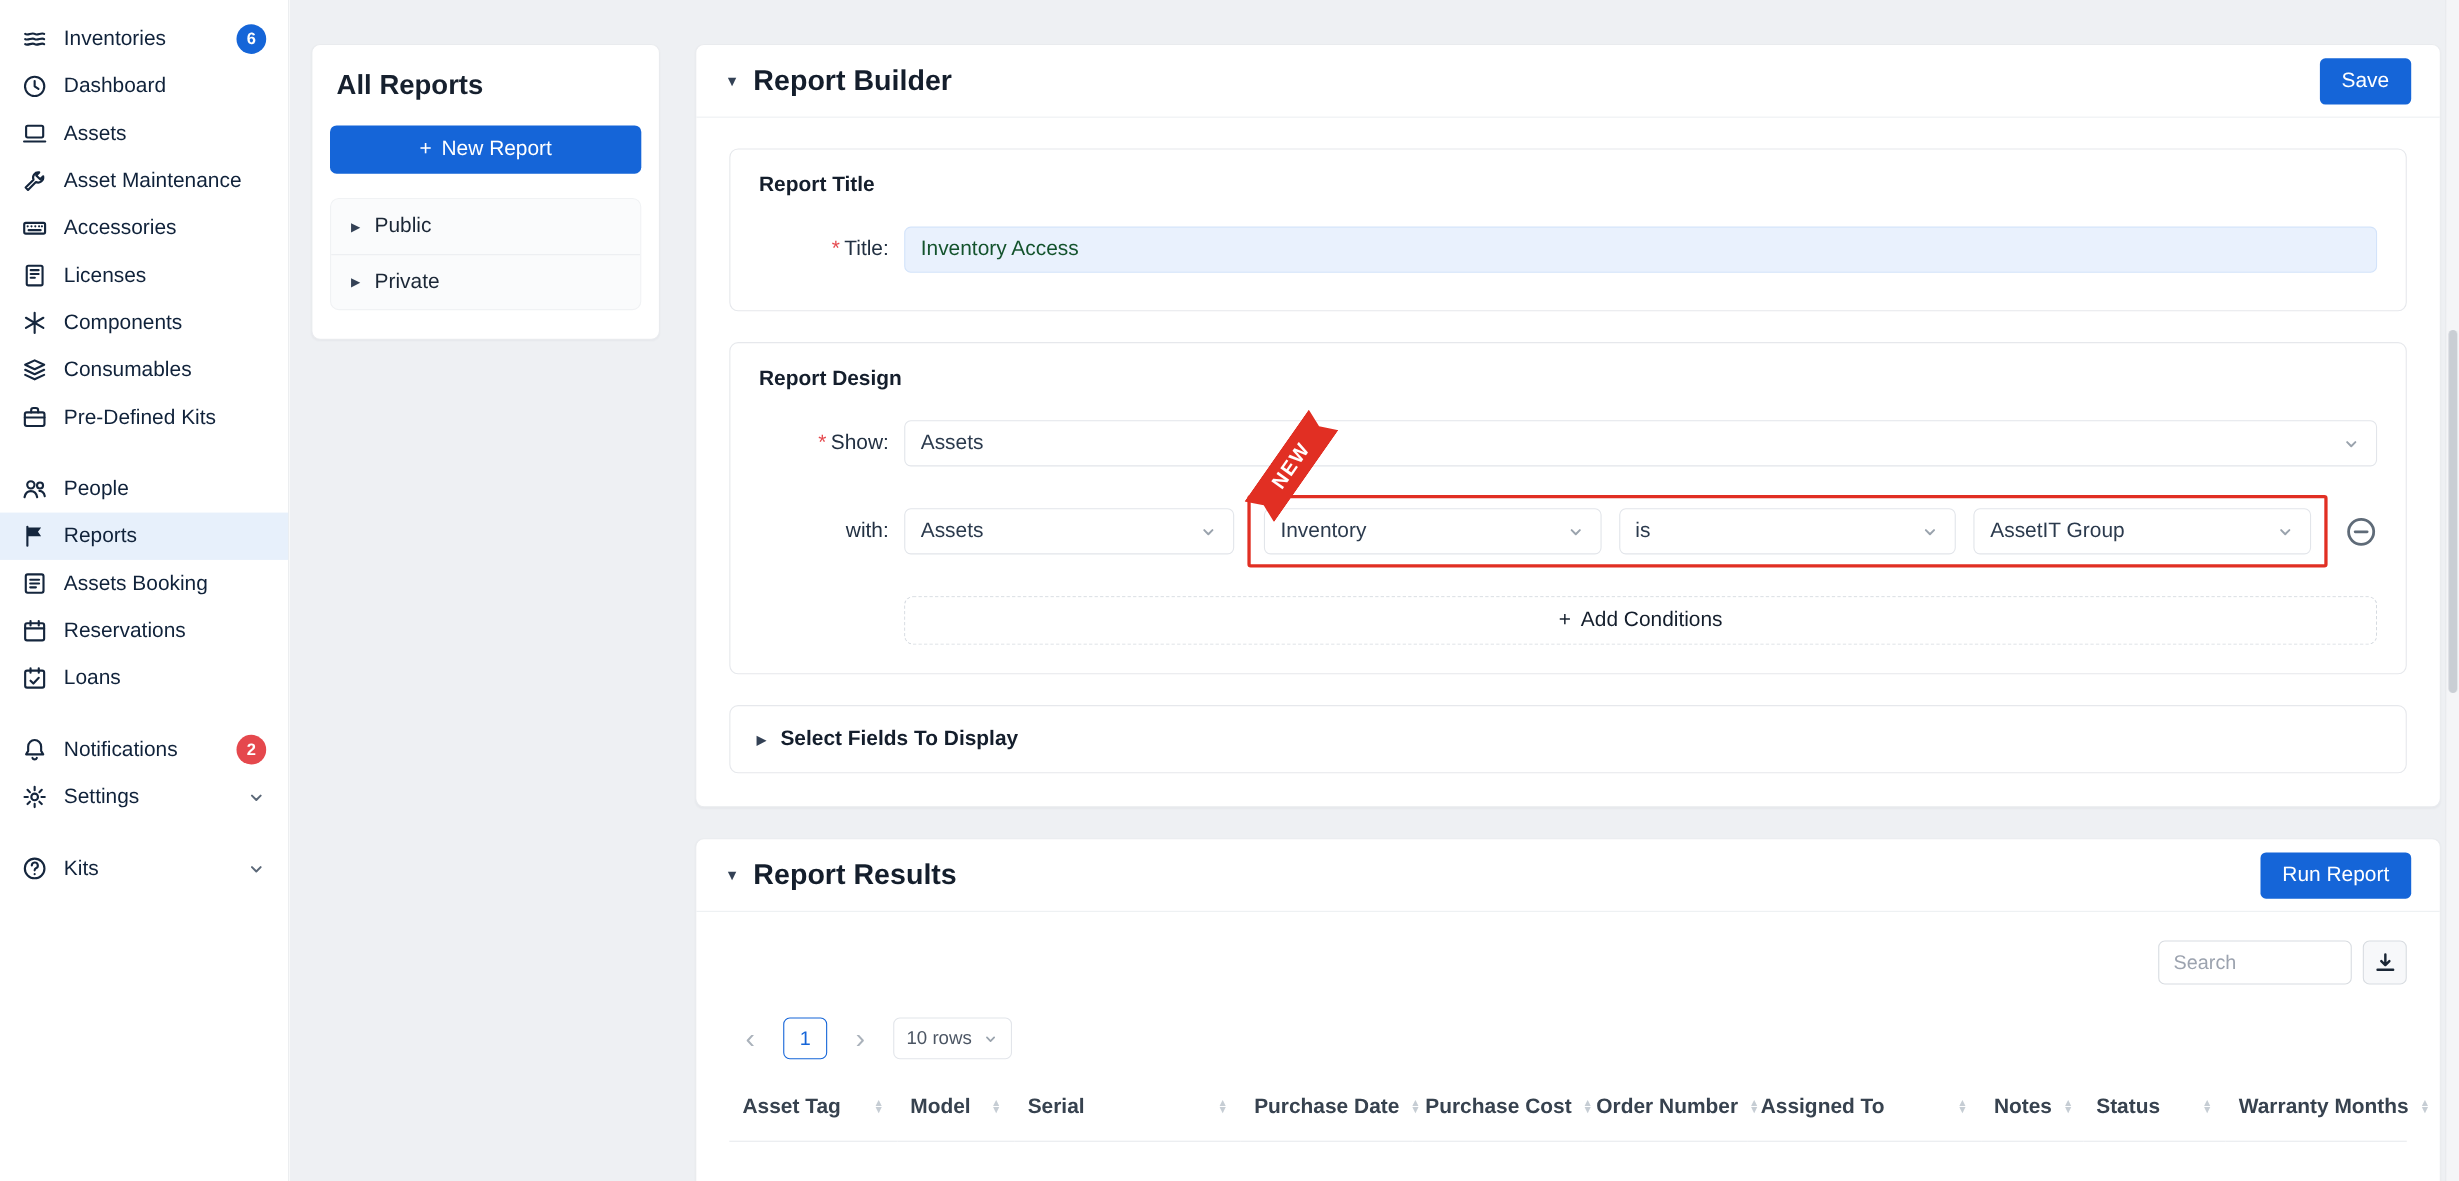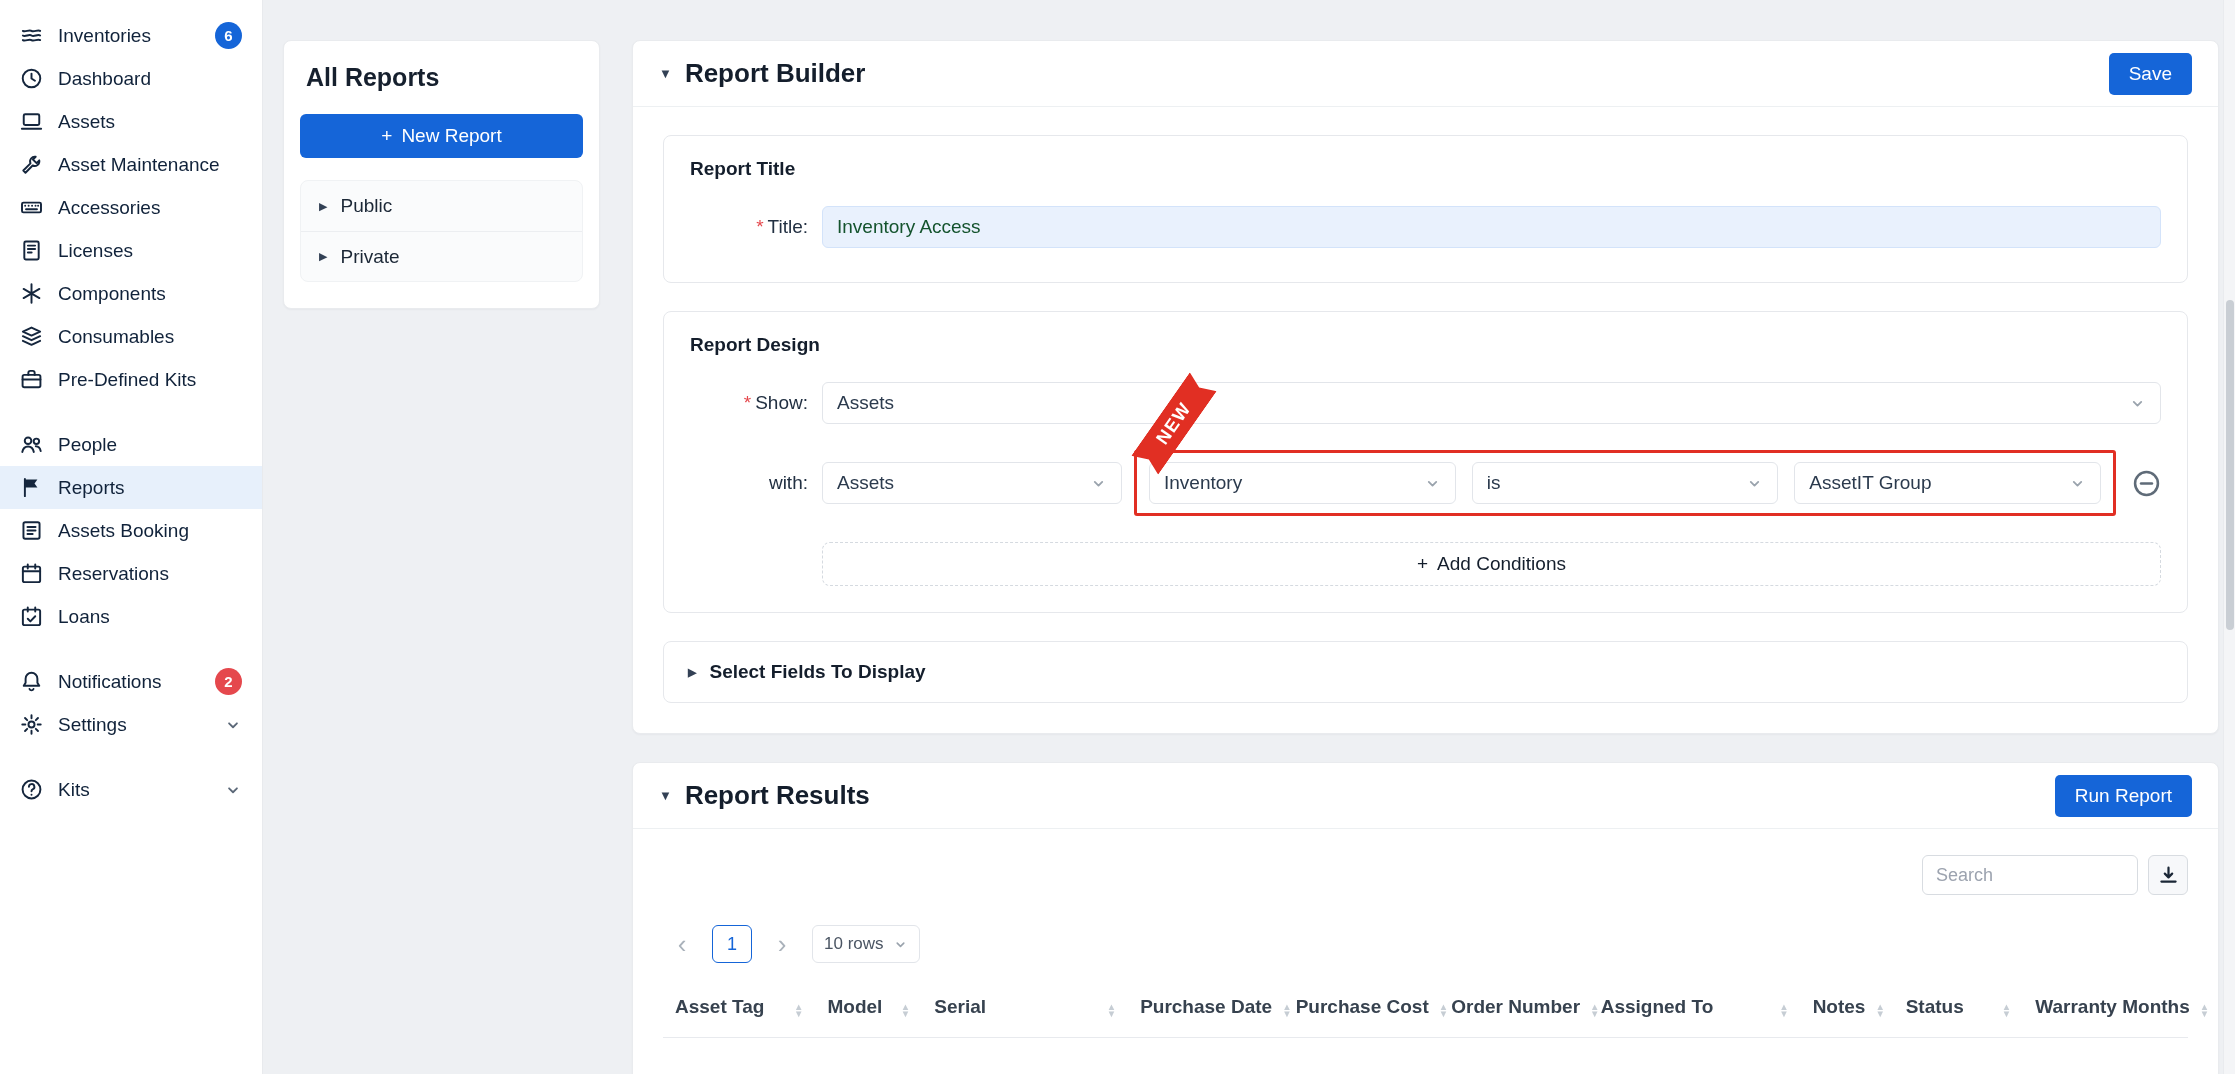--- a/index.html
+++ b/index.html
@@ -92,32 +92,32 @@
   .add-cond-btn {
     flex: 1; height: 44px; border: 1.6px dashed #d5dae0; border-radius: 8px; background: #fff;
     font-size: 19px; color: #141e2c; font-family: inherit; cursor: pointer;
     display: flex; align-items: center; justify-content: center; gap: 9px;
   }
   .slim-box { border: 1px solid #e6e8ec; border-radius: 8px; padding: 19px 24px; display: flex; align-items: center; gap: 13px; font-weight: 700; font-size: 19px; color: #141e2c; cursor: pointer; }
   
   .results-card { min-height: 600px; }
   .results-body { padding: 26px 30px 30px; }
   .search-row { display: flex; justify-content: flex-end; align-items: center; gap: 10px; margin-bottom: 30px; }
-  .search-input { width: 216px; height: 40px; border: 1px solid #d8dce1; border-radius: 6px; padding: 0 13px; font-size: 18px; font-family: inherit; color: #374151; outline: none; }
+  .search-input { width: 176px; height: 40px; border: 1px solid #d8dce1; border-radius: 6px; padding: 0 13px; font-size: 18px; font-family: inherit; color: #374151; outline: none; }
   .search-input::placeholder { color: #9ca3af; }
   .dl-btn { width: 40px; height: 40px; border: 1px solid #d8dce1; border-radius: 6px; background: #f7f8fa; cursor: pointer; display: flex; align-items: center; justify-content: center; }
   .dl-btn svg { width: 21px; height: 21px; stroke: #1b2736; fill: none; stroke-width: 1.7; stroke-linecap: round; stroke-linejoin: round; }
   .pagination-row { display: flex; align-items: center; gap: 13px; margin: 0 0 14px 2px; }
   .pg-arrow { width: 34px; height: 36px; display: flex; align-items: center; justify-content: center; font-size: 26px; color: #aab2bb; background: none; border: none; cursor: pointer; line-height: 1; }
   .pg-page { min-width: 40px; height: 38px; border: 1px solid #1565d8; border-radius: 6px; color: #1565d8; font-size: 18px; display: flex; align-items: center; justify-content: center; cursor: pointer; background: #fff; }
   .rows-select { height: 38px; border: 1px solid #e2e5ea; border-radius: 6px; padding: 0 11px; display: flex; align-items: center; gap: 9px; font-size: 17px; color: #4b5563; cursor: pointer; background: #fff; }
   .rows-select svg { width: 15px; height: 15px; stroke: #9aa3ad; fill: none; stroke-width: 1.7; stroke-linecap: round; stroke-linejoin: round; }
   table { width: 100%; border-collapse: collapse; table-layout: fixed; }
   th { border-bottom: 1px solid #e8eaee; padding: 19px 12px; }
-  .th-inner { display: flex; align-items: flex-end; font-size: 19px; font-weight: 700; color: #37424f; white-space: nowrap; }
+  .th-inner { display: flex; align-items: center; font-size: 19px; font-weight: 700; color: #37424f; white-space: nowrap; }
   .sorter { margin-left: auto; padding-left: 10px; display: flex; flex-direction: column; line-height: .72; color: #c6cdd4; font-size: 9.5px; cursor: pointer; }
   
   .page-scrollbar { position: fixed; right: 0; top: 0; width: 12px; height: 100%; background: #f4f5f7; border-left: 1px solid #e9ebee; z-index: 9; }
   .page-scrollbar .thumb { position: absolute; left: 2px; width: 8px; border-radius: 4px; background: #c9ced4; top: 300px; height: 330px; }
 </style>
 </head>
 <body>
 
 <aside class="sidebar">
   <div class="side-item">

